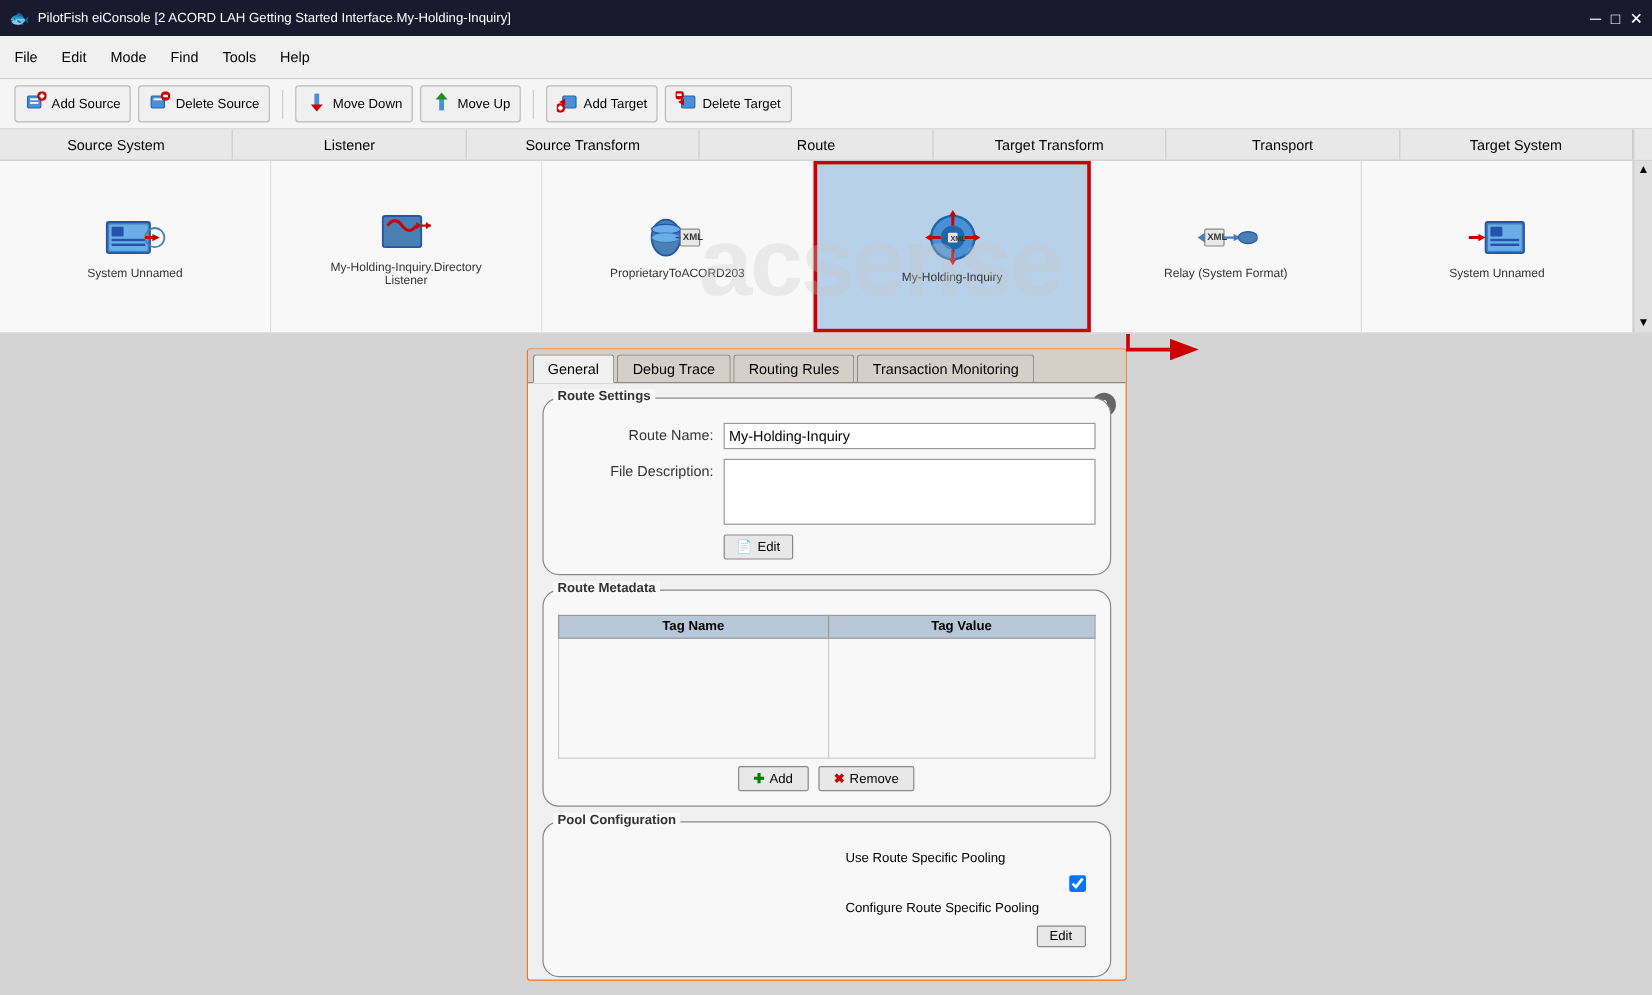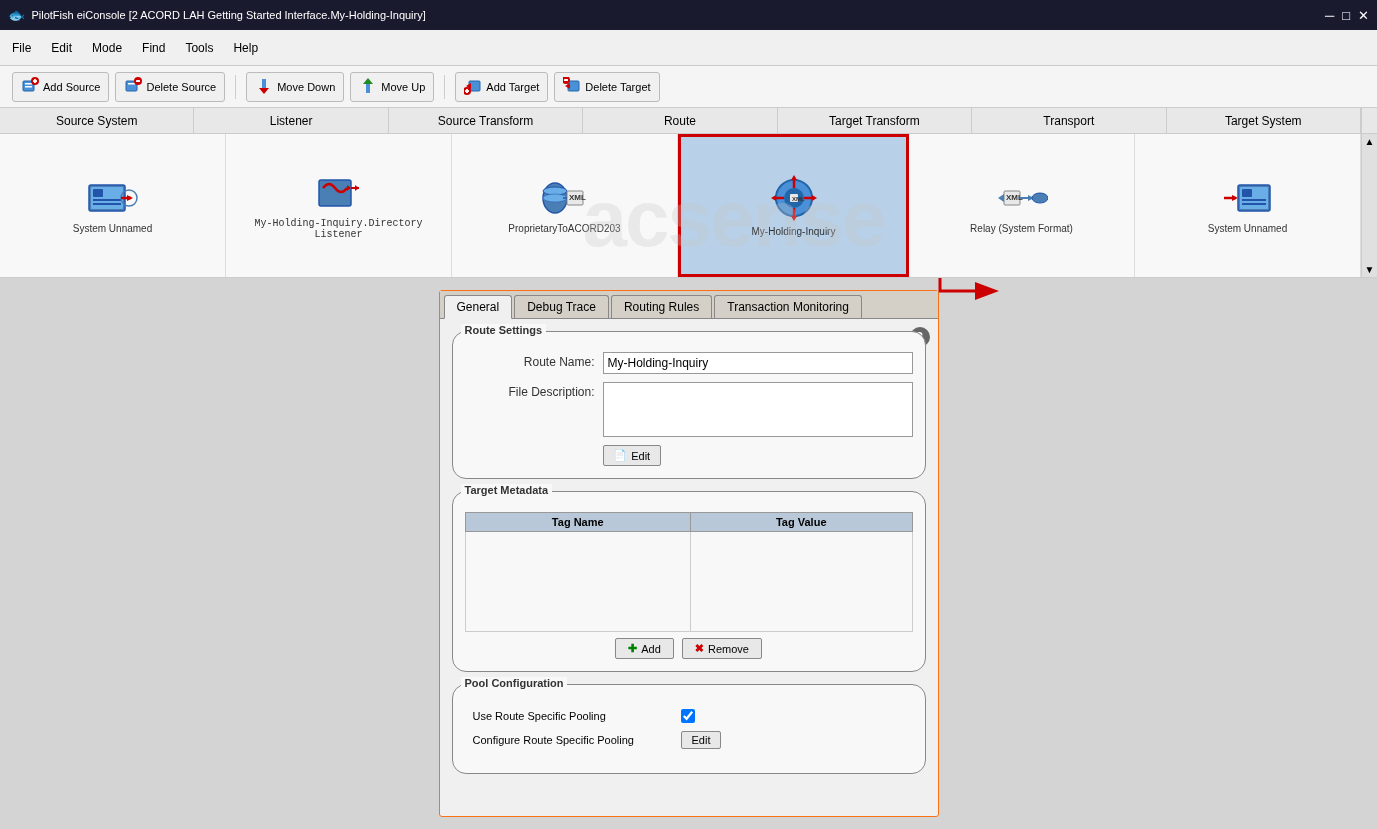--- a/index.html
+++ b/index.html
@@ -295,23 +295,24 @@
       border: 1px solid #888;
       background: #e8e8e8;
       border-radius: 2px;
       cursor: pointer;
       font-size: 11px;
     }
 
     
     .pool-row {
       display: flex;
-      align-items: center;
+      align-items: flex-end;
       gap: 8px;
       margin-bottom: 8px;
+      flex-direction: column;
     }
     .pool-label {
       font-size: 11px;
       min-width: 200px;
     }
     .pool-checkbox {
       width: 14px;
       height: 14px;
     }
     .pool-edit-btn {
@@ -453,21 +454,21 @@
         </div>
 
         <div class="pipeline-col">
           <svg width="52" height="42" viewBox="0 0 52 42">
             <rect x="6" y="8" width="32" height="26" rx="2" fill="#4a7fb5" stroke="#2255aa" stroke-width="1.5"></rect>
             <path d="M10,16 Q16,8 22,16 Q28,24 34,16" fill="none" stroke="#cc0000" stroke-width="2.5"></path>
             <polygon points="34,13 38,16 34,19" fill="#cc0000"></polygon>
             <line x1="38" y1="16" x2="46" y2="16" stroke="#cc0000" stroke-width="2"></line>
             <polygon points="42,13 46,16 42,19" fill="#cc0000"></polygon>
           </svg>
-          <div class="pipeline-col-label" style="white-space:pre-line; font-size:10px; text-align:center;font-family:Liberation Mono, monospace;">My-Holding-Inquiry.Directory
+          <div class="pipeline-col-label" style="white-space:pre-line; font-size:10px; text-align:center;">My-Holding-Inquiry.Directory
 Listener</div>
         </div>
 
         <div class="pipeline-col">
           <svg width="52" height="42" viewBox="0 0 52 42">
             <ellipse cx="16" cy="21" rx="12" ry="15" fill="#4a7fb5" stroke="#2255aa" stroke-width="1.5"></ellipse>
             <ellipse cx="16" cy="14" rx="12" ry="4" fill="#6aaee8" stroke="#2255aa" stroke-width="1"></ellipse>
             <ellipse cx="16" cy="21" rx="12" ry="4" fill="#6aaee8" stroke="#2255aa" stroke-width="0.5"></ellipse>
             <rect x="28" y="14" width="16" height="14" rx="1" fill="#e8e8e8" stroke="#888" stroke-width="1"></rect>
             <text x="30" y="23" font-size="8" fill="#333" font-weight="bold">XML</text>
@@ -567,21 +568,21 @@
               <textarea class="form-textarea" style=""></textarea>
             </div>
             <button class="edit-btn">
               <span>📄</span>
               <span>Edit</span>
             </button>
           </div>
         </div>
 
         <div class="section-box">
-          <div class="section-title">Target Metadata</div>
+          <div class="section-title">Route Metadata</div>
           <div style="margin-top:8px;">
             <table class="meta-table">
               <thead>
                 <tr>
                   <th>Tag Name</th>
                   <th>Tag Value</th>
                 </tr>
               </thead>
               <tbody>
                 <tr class="table-empty-rows">

